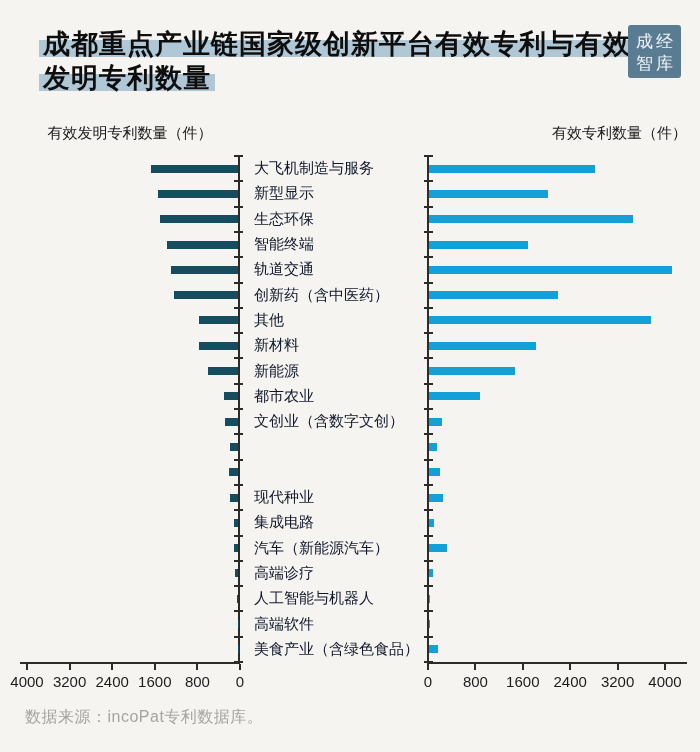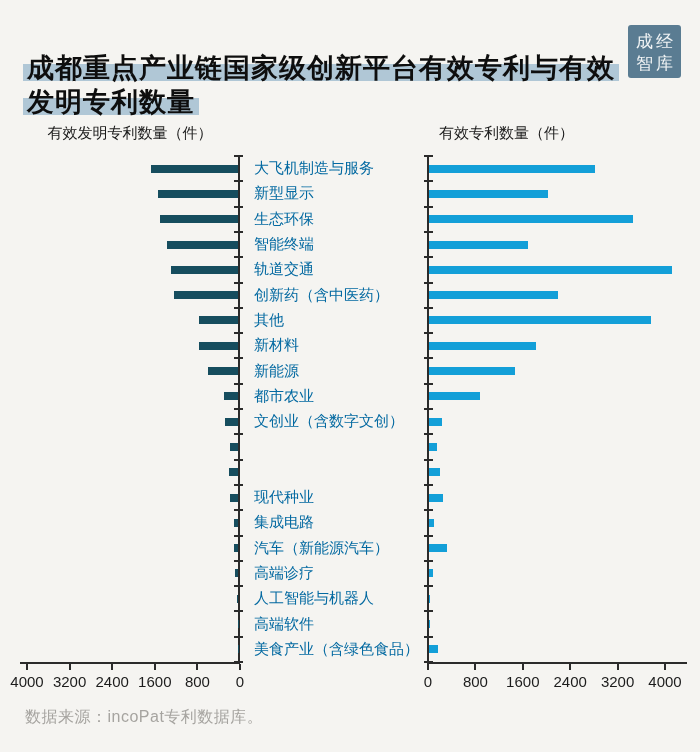--- a/index.html
+++ b/index.html
@@ -3,48 +3,48 @@
 <meta charset="utf-8">
 <style>
   html,body{margin:0;padding:0;}
   body{
     width:700px;height:752px;position:relative;overflow:hidden;
     background:#f5f4f1;
     font-family:"Liberation Sans",sans-serif;
     -webkit-font-smoothing:antialiased;
   }
   
-  .title-wrap{position:absolute;left:25px;top:27px;margin-top:24px;}
+  .title-wrap{position:absolute;left:41px;top:27px;}
   .title-line{display:block;font-size:27px;font-weight:bold;color:#0e0e0e;
               letter-spacing:1px;line-height:34px;white-space:nowrap;}
   .hl{background:linear-gradient(180deg,rgba(0,0,0,0) 38%,#b0c7d6 38%,#b0c7d6 94%,rgba(0,0,0,0) 94%);
       padding:0 4px;margin-left:-2px;}
   
   .logo{position:absolute;top:25px;right:19px;width:53px;height:53px;
         background:#5a7c92;border-radius:3px;
         display:flex;flex-direction:column;align-items:center;justify-content:center;
         color:#f1f4f5;font-family:"DejaVu Serif",serif;font-size:17px;line-height:22px;}
   .logo span{letter-spacing:3px;padding-left:3px;}
   
   .charts{position:absolute;left:20px;top:124px;display:flex;}
   .col-left{width:220px;}
   .col-mid{width:187px;}
   .col-right{width:260px;}
   .hdr{height:32px;font-size:15px;color:#1a1a1a;white-space:nowrap;}
   .hdr-left{text-align:center;}
-  .hdr-right{padding-left:12px;}
+  .hdr-right{padding-left:12px;text-align:right;}
   .plot{position:relative;height:506px;}
   .plot-left{border-right:2px solid #2b2b2b;border-bottom:2px solid #2b2b2b;}
   .plot-right{border-left:2px solid #2b2b2b;border-bottom:2px solid #2b2b2b;}
   .labels{position:relative;height:506px;}
   .bar{position:absolute;height:8px;}
   .bar-left{right:0;}
   .bar-right{left:0;}
   .cat-label{position:absolute;left:14px;width:173px;height:25.3px;
-             display:flex;align-items:center;font-size:15px;color:#0369a1;white-space:nowrap;}
+             display:flex;align-items:center;font-size:15px;color:#0f172a;white-space:nowrap;}
   .ytick{position:absolute;width:9px;height:2px;background:#2b2b2b;}
   .xaxis{position:relative;height:36px;}
   .xtick{position:absolute;top:0;width:2px;height:6px;background:#2b2b2b;}
   .xlab{position:absolute;top:9px;width:44px;text-align:center;font-size:15px;color:#1c1c1c;}
   
   .footer{position:absolute;left:25px;top:707px;font-size:16px;color:#a6a4a0;letter-spacing:0.5px;}
 </style>
 </head>
 <body>
 

